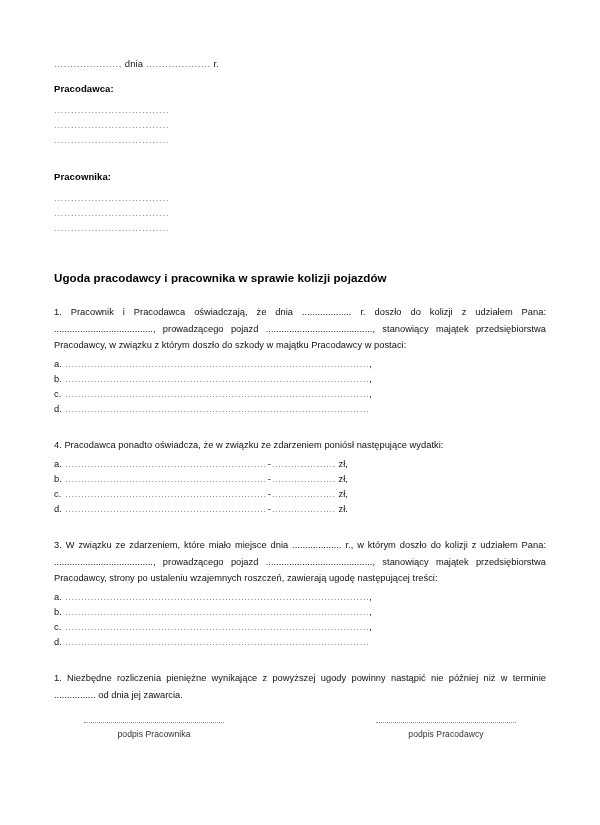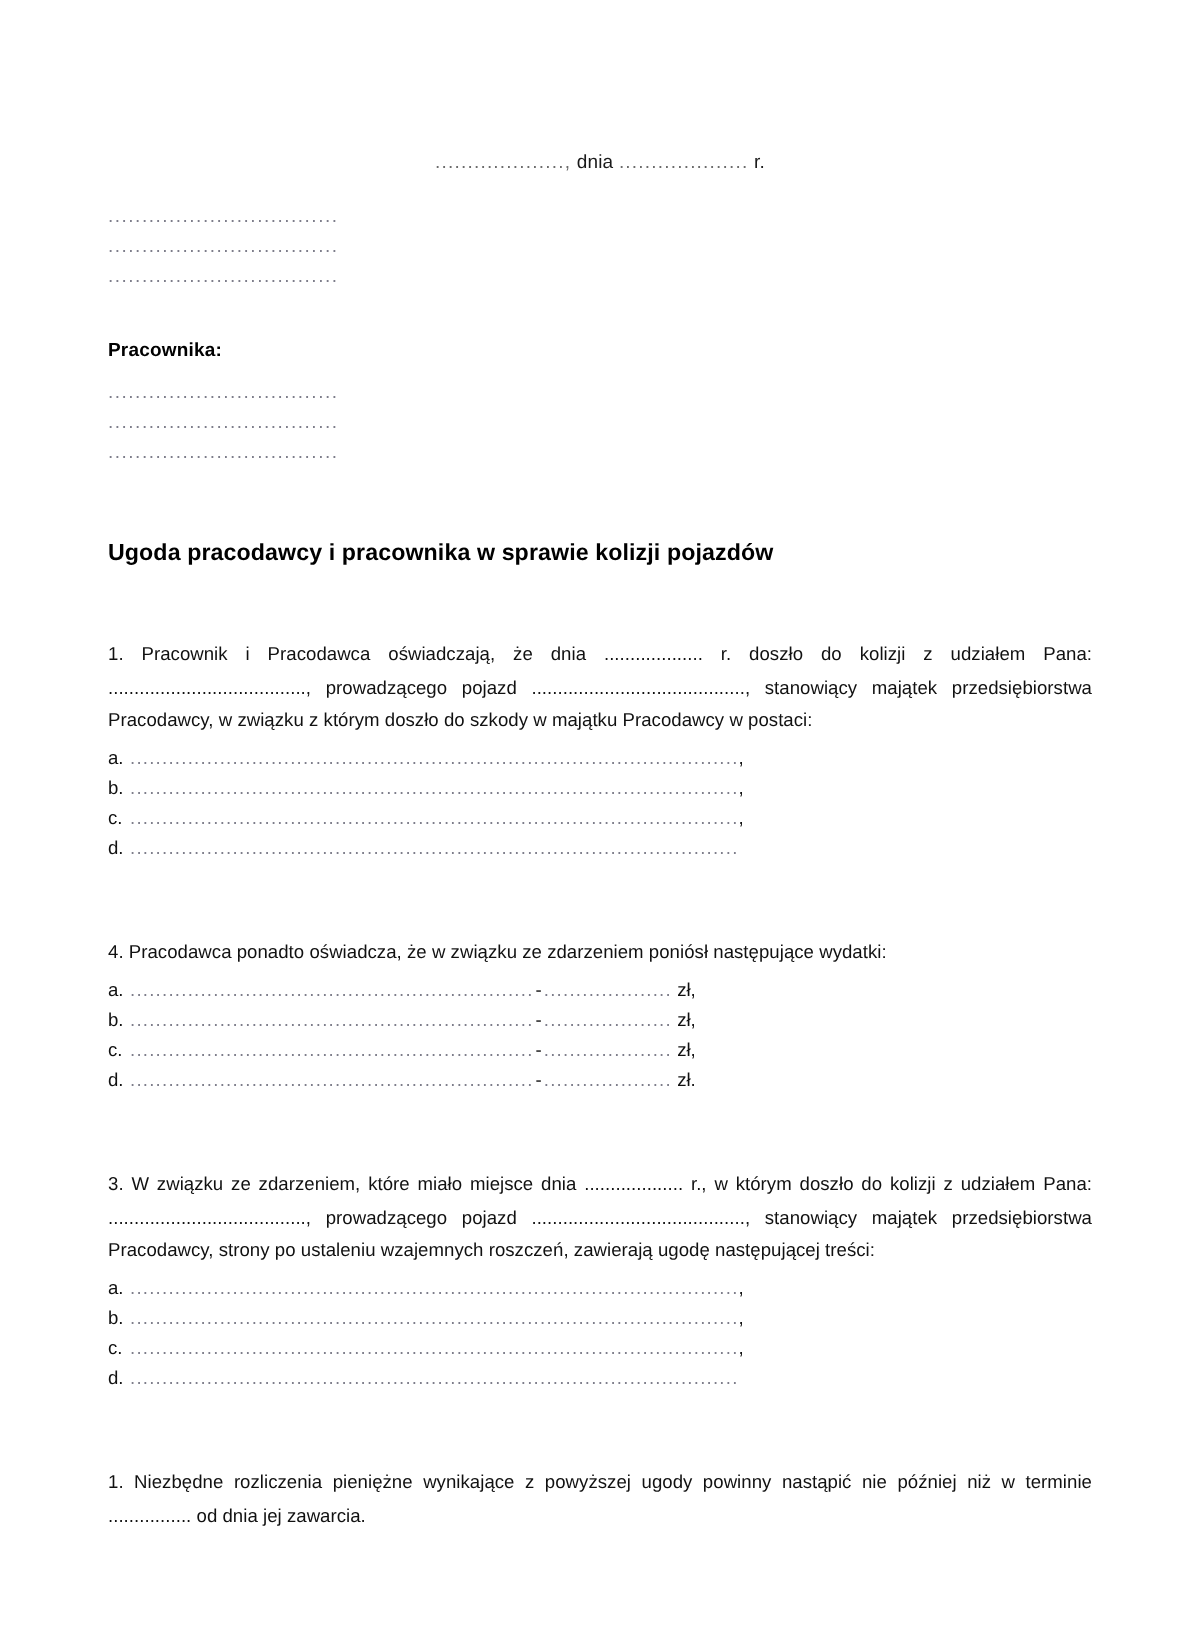--- a/index.html
+++ b/index.html
@@ -27,22 +27,22 @@
 
   .content {
     position: absolute;
     left: 54px;
     top: 0;
     width: 492px;
   }
 
   
   .date-line {
-    margin-top: 76px;
-    text-align: center;
+    margin-top: 58px;
+    text-align: left;
     font-size: 9.5px;
     letter-spacing: 0.1px;
     color: #1a1a1a;
     white-space: nowrap;
   }
   .date-line .dots { color: #6b6b6b; letter-spacing: 0.6px; }
 
   
   .party-block { margin-top: 14px; }
   .party-block.second { margin-top: 24px; }
@@ -68,21 +68,21 @@
   .doc-title {
     margin-top: 36px;
     font-size: 11.6px;
     font-weight: bold;
     letter-spacing: 0.05px;
     color: #000;
   }
 
   
   .clause {
-    margin-top: 36px;
+    margin-top: 20px;
     font-size: 9.3px;
     line-height: 16.6px;
     text-align: justify;
     text-justify: inter-word;
     color: #111;
     letter-spacing: 0.02px;
   }
   .clause.tight { margin-top: 19px; }
 
   
@@ -152,20 +152,21 @@
   <div class="content">
 
     <div class="date-line">
       <span class="dots">....................,</span>
       <span>dnia</span>
       <span class="dots">....................</span>
       <span>r.</span>
     </div>
 
     <div class="party-block">
+      <div class="party-label">Pracodawca:</div>
       <div class="party-dots">..................................</div>
       <div class="party-dots">..................................</div>
       <div class="party-dots">..................................</div>
     </div>
 
     <div class="party-block second">
       <div class="party-label">Pracownika:</div>
       <div class="party-dots">..................................</div>
       <div class="party-dots">..................................</div>
       <div class="party-dots">..................................</div>
@@ -195,14 +196,24 @@
       <div class="letter-row"><span class="mark">b.</span><span class="fill">...............................................................................................</span><span class="tail">,</span></div>
       <div class="letter-row"><span class="mark">c.</span><span class="fill">...............................................................................................</span><span class="tail">,</span></div>
       <div class="letter-row"><span class="mark">d.</span><span class="fill">...............................................................................................</span><span class="tail"></span></div>
     </div>
 
     <div class="clause">1.  Niezbędne  rozliczenia  pieniężne  wynikające  z  powyższej  ugody  powinny  nastąpić  nie  później  niż  w terminie ................ od dnia jej zawarcia.</div>
 
 
   </div>
 
+  <div class="signatures">
+    <div class="sig">
+      <div class="sig-rule"></div>
+      <div class="sig-caption">podpis Pracownika</div>
+    </div>
+    <div class="sig">
+      <div class="sig-rule"></div>
+      <div class="sig-caption">podpis Pracodawcy</div>
+    </div>
+  </div>
 
 </div>
 
 </body></html>

